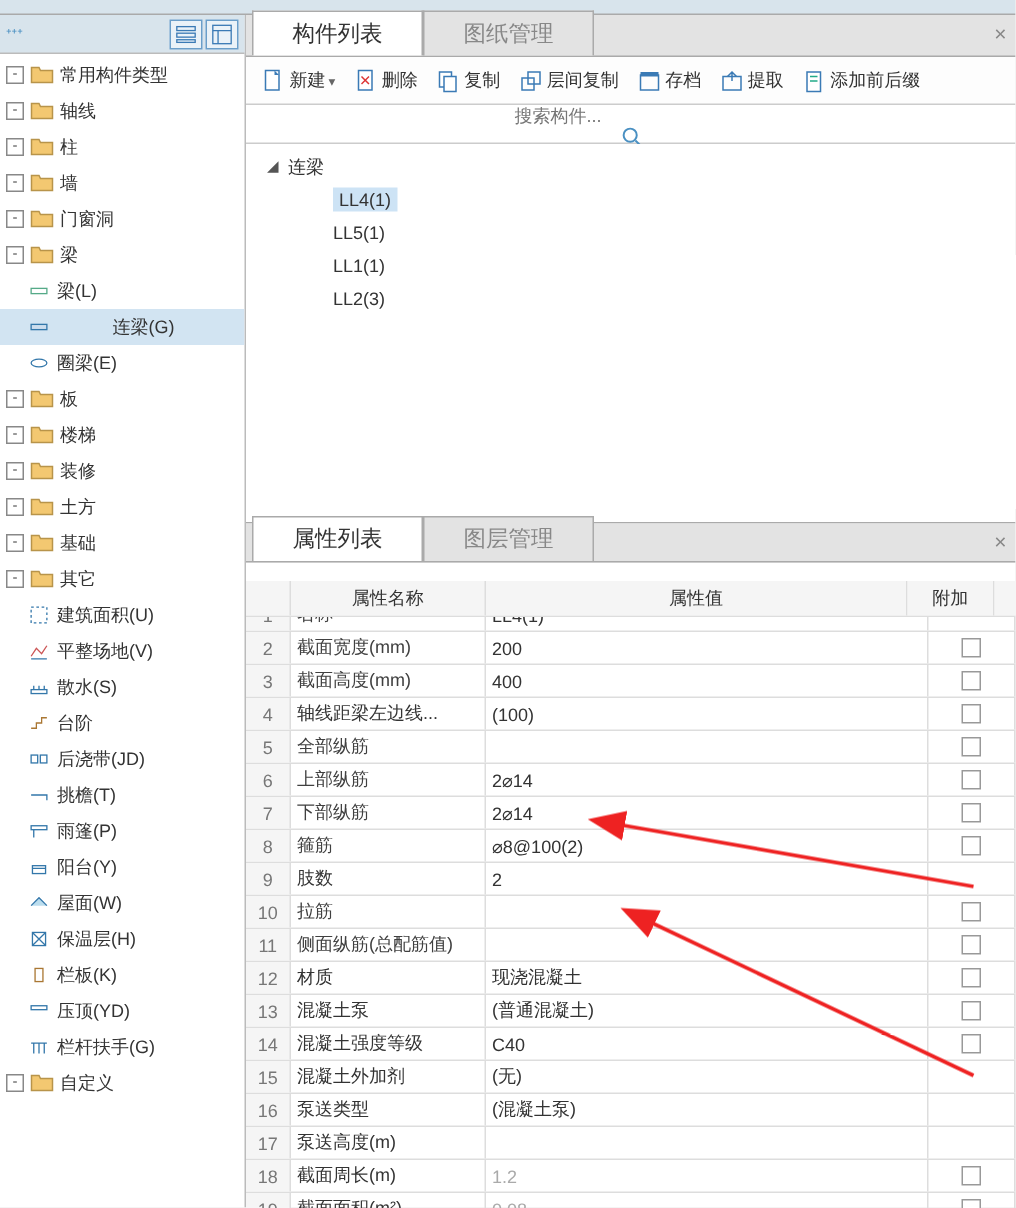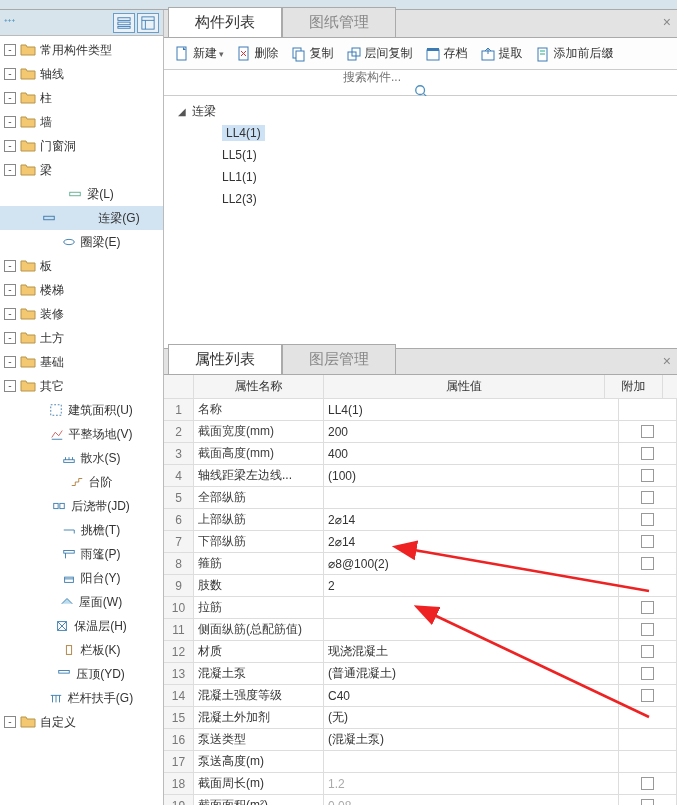--- a/index.html
+++ b/index.html
@@ -6,21 +6,21 @@
 body { font-family: "Microsoft YaHei", Arial, sans-serif; font-size: 12px; background: #f0f0f0; color: #333; width: 677px; height: 805px; overflow: hidden; }
 .main { display: flex; height: 795px; }
 .topbar { height: 10px; background: #d8e4ec; border-bottom: 1px solid #aaa; }
 .left-panel { width: 164px; background: #fff; border-right: 1px solid #bbb; display: flex; flex-direction: column; }
 .left-header { height: 26px; background: #d8e4ec; border-bottom: 1px solid #bbb; display: flex; justify-content: flex-end; align-items: center; padding-right: 4px; gap: 2px; }
 .pp-icon { color: #4a90c2; font-size: 11px; padding-left: 4px; }
 .htool { width: 22px; height: 20px; border: 1px solid #6a9ec9; background: #eaf2f8; display: flex; align-items: center; justify-content: center; cursor: pointer; }
 .htool svg { width: 14px; height: 14px; }
 .tree { overflow-y: auto; flex: 1; padding: 2px 0; }
 .tree-row { display: flex; align-items: center; height: 24px; padding-left: 4px; cursor: pointer; }
-.tree-row.l2 { padding-left: 18px; justify-content: center; }
+.tree-row.l2 { padding-left: 18px; }
 .tree-row.selected { background: #d2e4f2; gap: 37px; }
 .toggle { width: 12px; height: 12px; border: 1px solid #888; display: inline-flex; align-items: center; justify-content: center; font-size: 10px; line-height: 1; margin-right: 4px; color: #555; }
 .tree-ico { width: 16px; height: 16px; margin-right: 4px; display: inline-flex; align-items: center; justify-content: center; }
 .tree-ico.folder svg { width: 16px; height: 14px; }
 .tree-ico svg { width: 14px; height: 14px; }
 .right-panel { flex: 1; display: flex; flex-direction: column; position: relative; }
 .tabs { height: 28px; background: #e3e3e3; border-bottom: 1px solid #aaa; display: flex; align-items: flex-end; padding-left: 4px; position: relative; }
 .tab { padding: 5px 26px; border: 1px solid #aaa; border-bottom: none; background: #e3e3e3; color: #888; margin-right: 0px; cursor: pointer; font-size: 15px; }
 .tab.active { background: #fff; color: #333; }
 .closex { position: absolute; right: 6px; top: 4px; font-size: 14px; color: #888; cursor: pointer; }
@@ -33,21 +33,21 @@
 .search-row .sicon { color: #4a90c2; cursor: pointer; }
 .comp-tree { flex: 1; background: #fff; padding: 4px 0; overflow: auto; }
 .crow { display: flex; align-items: center; height: 22px; padding-left: 14px; cursor: pointer; }
 .crow.l2 { padding-left: 44px; }
 .crow .arrow { font-size: 10px; margin-right: 4px; color: #555; width: 10px; }
 .crow .sel-box { background: #cde3f5; padding: 1px 4px; }
 .prop-panel { height: 457px; border-top: 1px solid #aaa; display: flex; flex-direction: column; background: #fff; position: relative; }
 .prop-tabs { height: 26px; background: #e3e3e3; border-bottom: 1px solid #aaa; display: flex; align-items: flex-end; padding-left: 4px; position: relative; }
 .prop-table { flex: 1; overflow-y: auto; position: relative; }
 .phdr, .prow { display: flex; border-bottom: 1px solid #ddd; }
-.phdr { background: #f5f5f5; height: 24px; position: sticky; top: 0; }
+.phdr { background: #f5f5f5; height: 24px; position: sticky; top: 12px; }
 .pc { border-right: 1px solid #ddd; padding: 3px 4px; display: flex; align-items: center; overflow: hidden; white-space: nowrap; }
 .pc.num { width: 30px; background: #f5f5f5; justify-content: center; color: #777; }
 .pc.name { width: 130px; }
 .pc.val { flex: 1; }
 .pc.ext { width: 58px; justify-content: center; }
 .pc.scroll-gap { width: 14px; background: #f5f5f5; border-right: none;}
 .phdr .pc { justify-content: center; background: #f5f5f5; font-weight: normal; }
 .prow { height: 22px; }
 .prow .pc.name.blue { color: #404040; }
 .prow .pc.val.gray { color: #aaa; }

